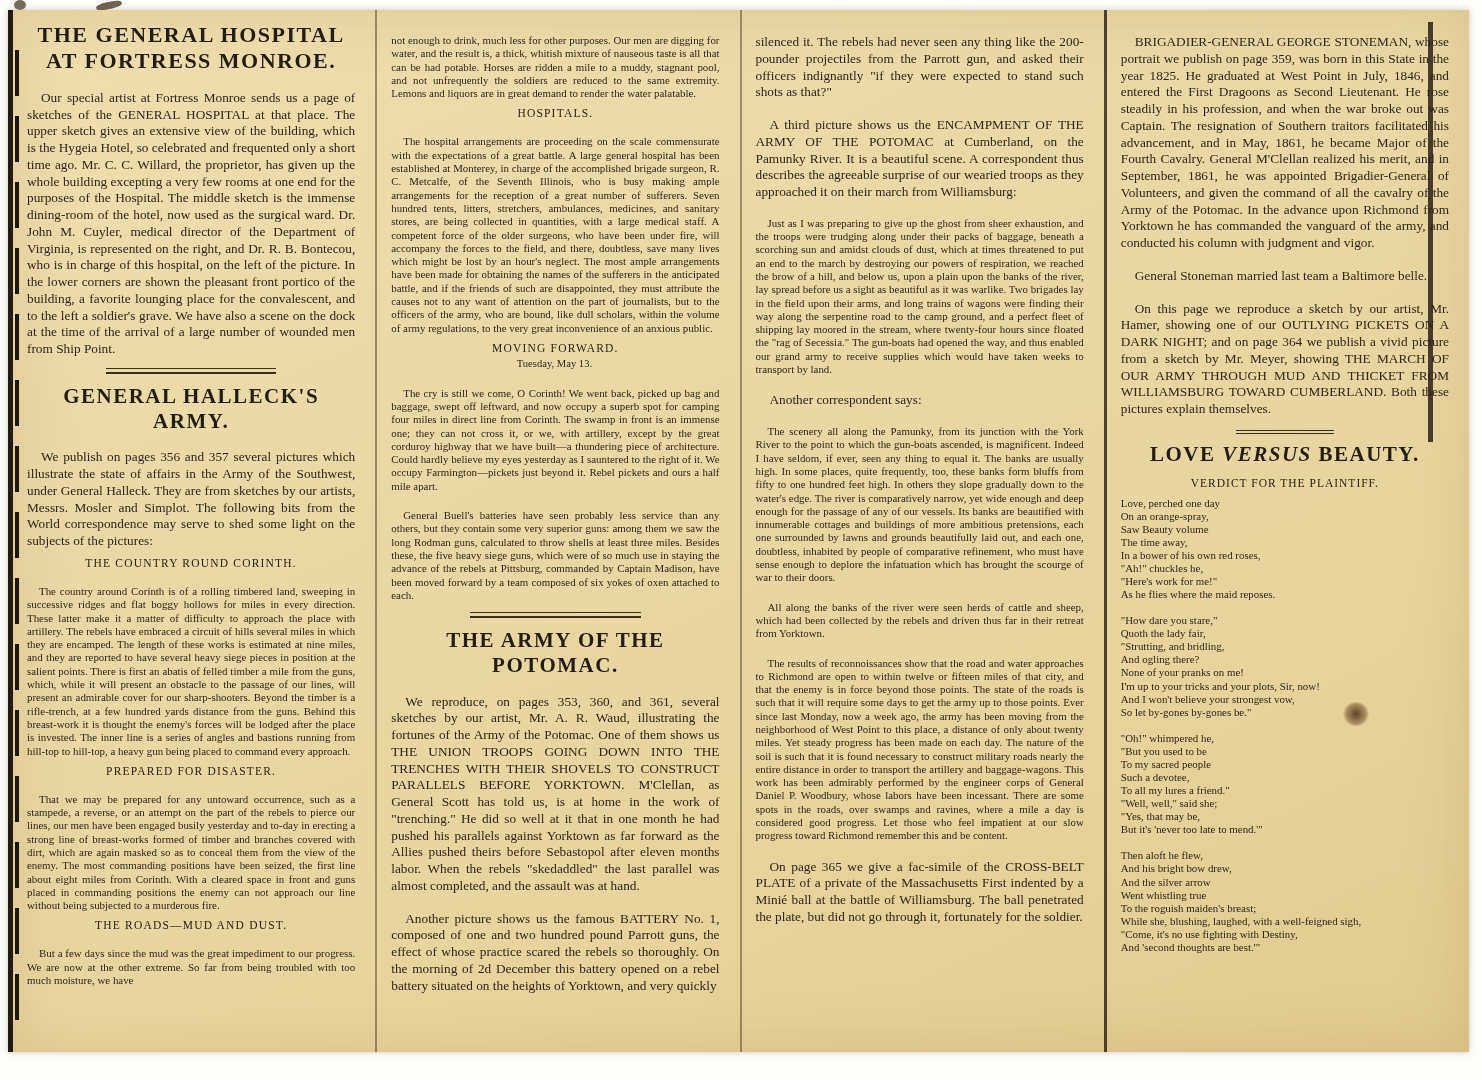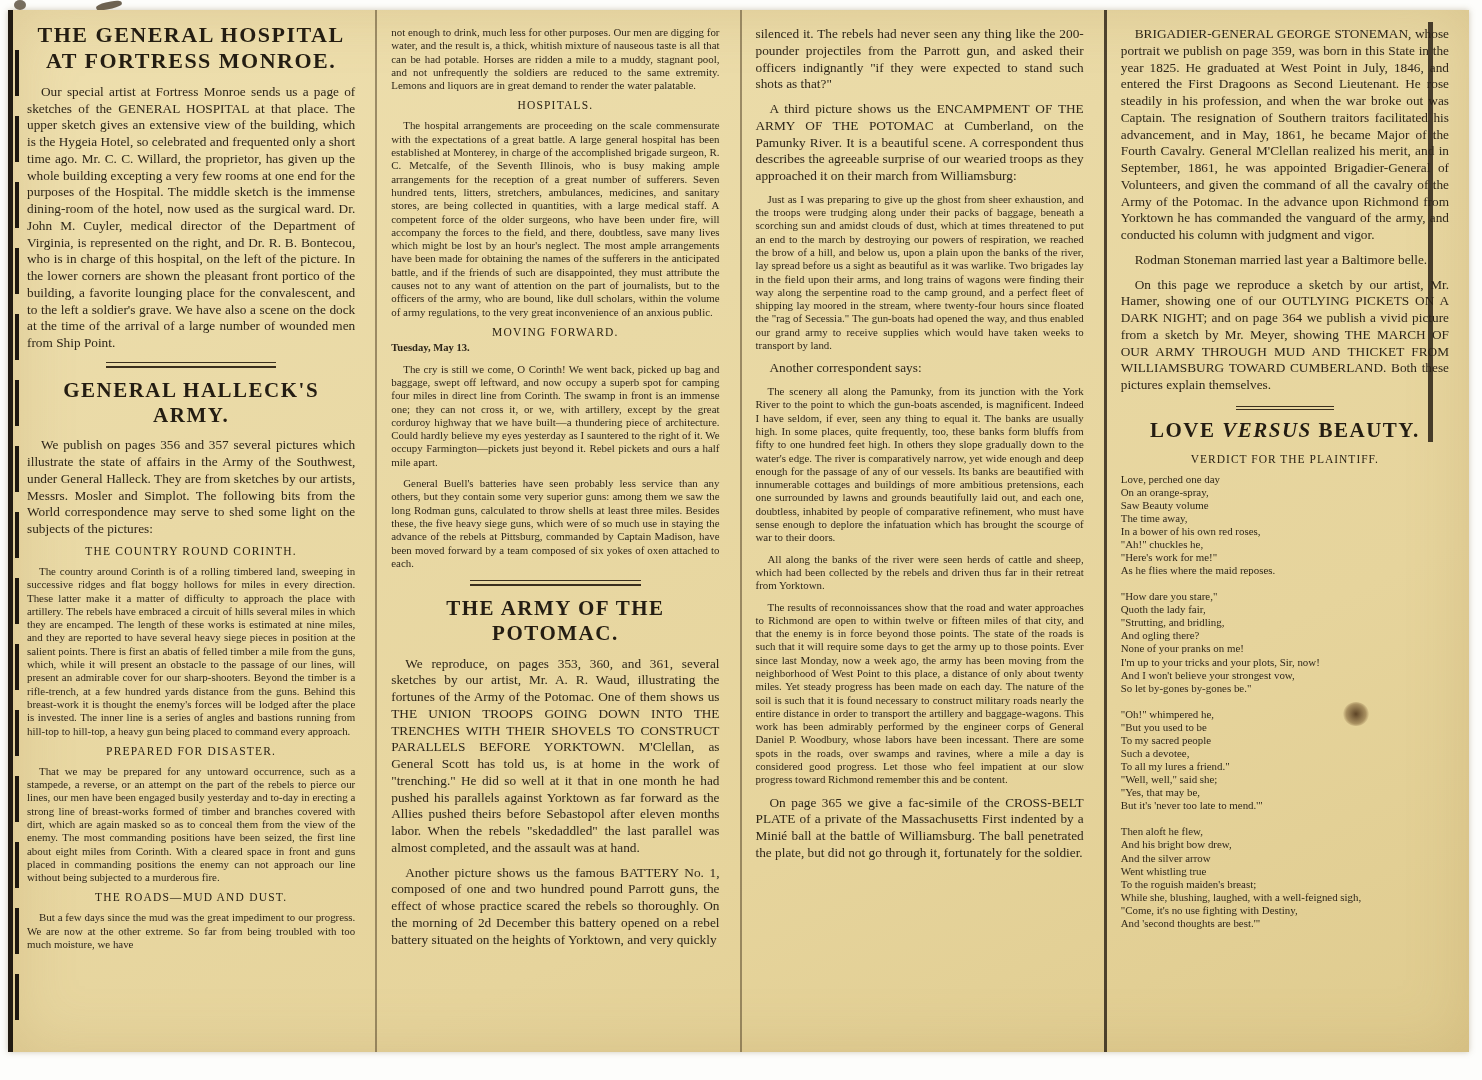--- a/index.html
+++ b/index.html
@@ -40,25 +40,25 @@
   }
   .headline.secondary{font-size:21px;margin-top:2px;}
   .subhead{
     font-weight:normal;
     text-align:center;
     font-size:11.5px;
     letter-spacing:1.2px;
     margin:7px 0 4px 0;
     color:#2a2214;
   }
-  p{margin:8px 0 3px 0;text-align:justify;}
+  p{margin:16px 0 3px 0;text-align:justify;}
   .body-text{font-size:13.3px;line-height:1.26;text-indent:14px;font-family:Liberation Serif, serif;}
   .small-text{font-size:10.9px;line-height:1.22;text-indent:12px;}
   .noindent{text-indent:0;}
-  .dateline{text-align:left;font-size:10.6px;line-height:1.2;margin:0 2px 2px 0;text-indent:0;font-weight:bold;}
+  .dateline{text-align:center;font-size:10.6px;line-height:1.2;margin:0 2px 2px 0;text-indent:0;}
   .rule{
     width:52%;margin:10px auto 10px auto;
     height:3px;
     border-top:1px solid #3a2f1e;
     border-bottom:2px solid #3a2f1e;
   }
   .rule.short{width:30%;height:2px;border-bottom-width:1px;margin:12px auto 8px auto;}
   .poem{margin-top:4px;}
   .stanza{margin:0 0 13px 0;text-align:left;}
   .poem-line{
@@ -128,21 +128,21 @@
       <p class="small-text">Just as I was preparing to give up the ghost from sheer exhaustion, and the troops were trudging along under their packs of baggage, beneath a scorching sun and amidst clouds of dust, which at times threatened to put an end to the march by destroying our powers of respiration, we reached the brow of a hill, and below us, upon a plain upon the banks of the river, lay spread before us a sight as beautiful as it was warlike.  Two brigades lay in the field upon their arms, and long trains of wagons were finding their way along the serpentine road to the camp ground, and a perfect fleet of shipping lay moored in the stream, where twenty-four hours since floated the "rag of Secessia." The gun-boats had opened the way, and thus enabled our grand army to receive supplies which would have taken weeks to transport by land.</p>
       <p class="body-text">Another correspondent says:</p>
       <p class="small-text">The scenery all along the Pamunky, from its junction with the York River to the point to which the gun-boats ascended, is magnificent.  Indeed I have seldom, if ever, seen any thing to equal it.  The banks are usually high. In some places, quite frequently, too, these banks form bluffs from fifty to one hundred feet high.  In others they slope gradually down to the water's edge.  The river is comparatively narrow, yet wide enough and deep enough for the passage of any of our vessels.  Its banks are beautified with innumerable cottages and buildings of more ambitious pretensions, each one surrounded by lawns and grounds beautifully laid out, and each one, doubtless, inhabited by people of comparative refinement, who must have sense enough to deplore the infatuation which has brought the scourge of war to their doors.</p>
       <p class="small-text">All along the banks of the river were seen herds of cattle and sheep, which had been collected by the rebels and driven thus far in their retreat from Yorktown.</p>
       <p class="small-text">The results of reconnoissances show that the road and water approaches to Richmond are open to within twelve or fifteen miles of that city, and that the enemy is in force beyond those points.  The state of the roads is such that it will require some days to get the army up to those points.  Ever since last Monday, now a week ago, the army has been moving from the neighborhood of West Point to this place, a distance of only about twenty miles.  Yet steady progress has been made on each day.  The nature of the soil is such that it is found necessary to construct military roads nearly the entire distance in order to transport the artillery and baggage-wagons.  This work has been admirably performed by the engineer corps of General Daniel P. Woodbury, whose labors have been incessant. There are some spots in the roads, over swamps and ravines, where a mile a day is considered good progress.  Let those who feel impatient at our slow progress toward Richmond remember this and be content.</p>
       <p class="body-text">On page 365 we give a fac-simile of the CROSS-BELT PLATE of a private of the Massachusetts First indented by a Minié ball at the battle of Williamsburg.  The ball penetrated the plate, but did not go through it, fortunately for the soldier.</p>
     </div>
 
     <div class="col col-4">
       <p class="body-text">BRIGADIER-GENERAL GEORGE STONEMAN, whose portrait we publish on page 359, was born in this State in the year 1825.  He graduated at West Point in July, 1846, and entered the First Dragoons as Second Lieutenant.  He rose steadily in his profession, and when the war broke out was Captain.  The resignation of Southern traitors facilitated his advancement, and in May, 1861, he became Major of the Fourth Cavalry.  General M'Clellan realized his merit, and in September, 1861, he was appointed Brigadier-General of Volunteers, and given the command of all the cavalry of the Army of the Potomac.  In the advance upon Richmond from Yorktown he has commanded the vanguard of the army, and conducted his column with judgment and vigor.</p>
-      <p class="body-text">Rodman Stoneman married last year a Baltimore belle.</p>
+      <p class="body-text">General Stoneman married last team a Baltimore belle.</p>
       <p class="body-text">On this page we reproduce a sketch by our artist, Mr. Hamer, showing one of our OUTLYING PICKETS ON A DARK NIGHT; and on page 364 we publish a vivid picture from a sketch by Mr. Meyer, showing THE MARCH OF OUR ARMY THROUGH MUD AND THICKET FROM WILLIAMSBURG TOWARD CUMBERLAND.  Both these pictures explain themselves.</p>
 
       <div class="rule short"></div>
 
       <div class="headline secondary">
         <span>LOVE </span><span class="italic">VERSUS</span><span> BEAUTY.</span>
       </div>
       <div class="subhead verdict">VERDICT FOR THE PLAINTIFF.</div>
 
       <div class="poem">

